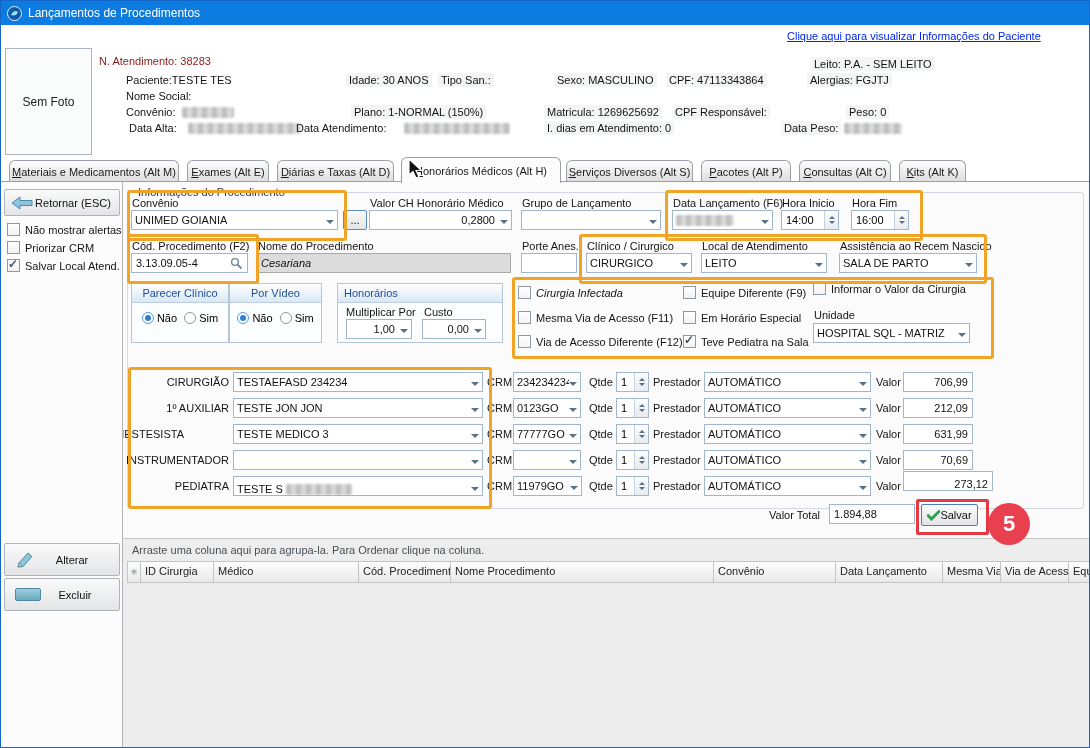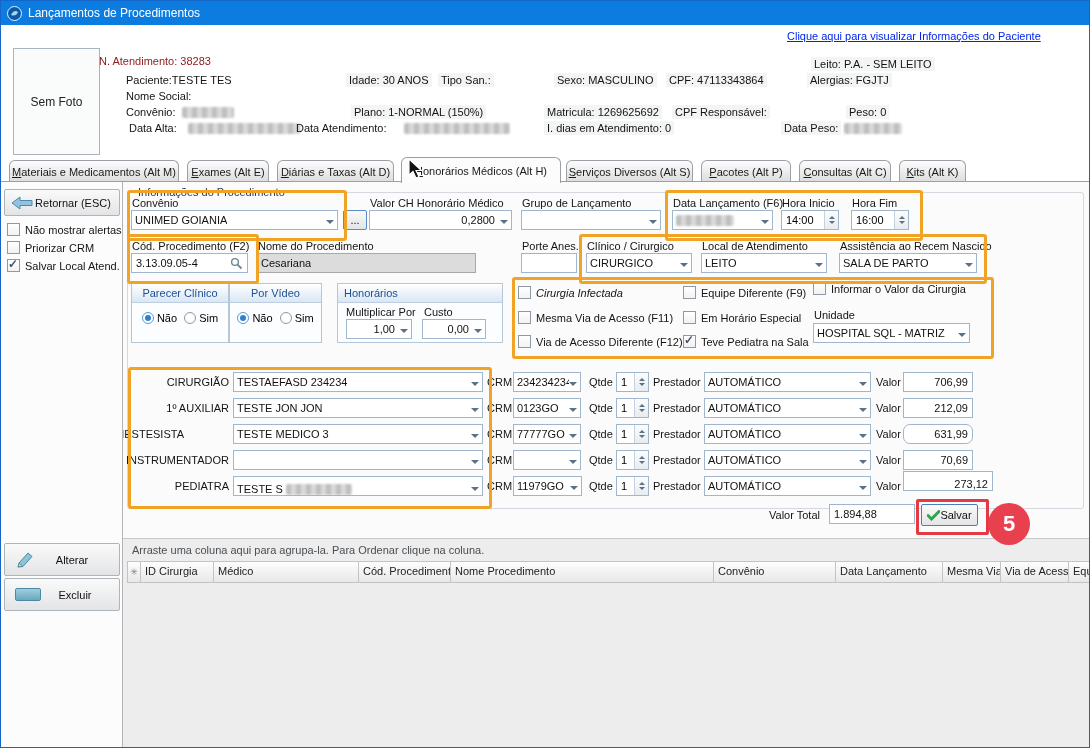--- a/index.html
+++ b/index.html
@@ -76,21 +76,21 @@
     <svg width="15" height="15" viewBox="0 0 15 15">
         <circle cx="7.5" cy="7.5" r="7" fill="#0a5aa8" stroke="#e8f4ff" stroke-width="1"></circle>
         <path d="M4 9 Q7 3 11 6 Q9 11 4 9 Z" fill="#9fd8f0"></path>
       </svg>
     <span class="ttl">Lançamentos de Procedimentos</span>
   </div>
 
   <a class="toplink" style="left:786px;top:29px;" href="#">Clique aqui para visualizar Informações do Paciente</a>
 
   <div class="abs" style="left:0;top:44px;width:1090px;height:112px;background:#fff;">
-    <div class="photo" style="left:12px;top:3px;width:85px;height:105px;">
+    <div class="photo" style="left:4px;top:3px;width:85px;height:105px;">
       <span>Sem Foto</span>
     </div>
     <span class="lbl darkred" style="left:98px;top:10px;">N. Atendimento: 38283</span>
     <span class="lbl pv" style="left:810px;top:12px;">Leito: P.A. - SEM LEITO</span>
 
     <span class="lbl" style="left:125px;top:29px;">Paciente:TESTE TES</span>
     <span class="lbl pv" style="left:345px;top:28px;">Idade: 30 ANOS</span>
     <span class="lbl pv" style="left:437px;top:28px;">Tipo San.:</span>
     <span class="lbl pv" style="left:553px;top:28px;">Sexo: MASCULINO</span>
     <span class="lbl pv" style="left:665px;top:28px;">CPF: 47113343864</span>
@@ -224,21 +224,21 @@
   <span class="lbl" style="left:131px;top:239px;">Cód. Procedimento (F2)</span>
   <div class="fld" style="left:130px;top:252px;width:117px;">
       <span>3.13.09.05-4</span>
     <svg style="margin-left:auto;" width="13" height="13" viewBox="0 0 13 13">
         <circle cx="5" cy="5" r="3.4" fill="#fffbe8" stroke="#6b86a0" stroke-width="1.4"></circle>
         <line x1="7.6" y1="7.6" x2="11.5" y2="11.5" stroke="#6b86a0" stroke-width="1.8"></line>
       </svg>
   </div>
 
   <span class="lbl" style="left:257px;top:239px;">Nome do Procedimento</span>
-  <div class="cb ro" style="left:256px;top:252px;width:219px;">
+  <div class="cb ro" style="left:256px;top:252px;width:254px;font-style:italic;">
       <span class="t">Cesariana</span>
     </div>
 
   <span class="lbl" style="left:521px;top:239px;">Porte Anes.</span>
   <div class="fld" style="left:520px;top:252px;width:56px;">
       <span></span>
     </div>
 
   <span class="lbl" style="left:586px;top:239px;">Clínico / Cirurgico</span>
   <div class="cb" style="left:585px;top:252px;width:106px;">
@@ -381,21 +381,21 @@
         <i class="up"></i>
         <i class="dn"></i>
       </span>
     </div>
   <span class="lbl" style="left:652px;top:427px;">Prestador</span>
   <div class="cb" style="left:703px;top:423px;width:167px;">
       <span class="t">AUTOMÁTICO</span>
       <span class="ar"></span>
     </div>
   <span class="lbl" style="left:875px;top:427px;">Valor</span>
-  <div class="fld right" style="left:902px;top:423px;width:70px;border-radius:7px;">
+  <div class="fld right" style="left:902px;top:423px;width:70px;">
       <span>631,99</span>
     </div>
 
   <span class="lbl" style="left:120px;top:453px;width:108px;text-align:right;">INSTRUMENTADOR</span>
   <div class="cb" style="left:232px;top:449px;width:250px;">
       <span class="t"></span>
       <span class="ar"></span>
     </div>
   <span class="lbl" style="left:486px;top:453px;">CRM</span>
   <div class="cb" style="left:512px;top:449px;width:68px;">

